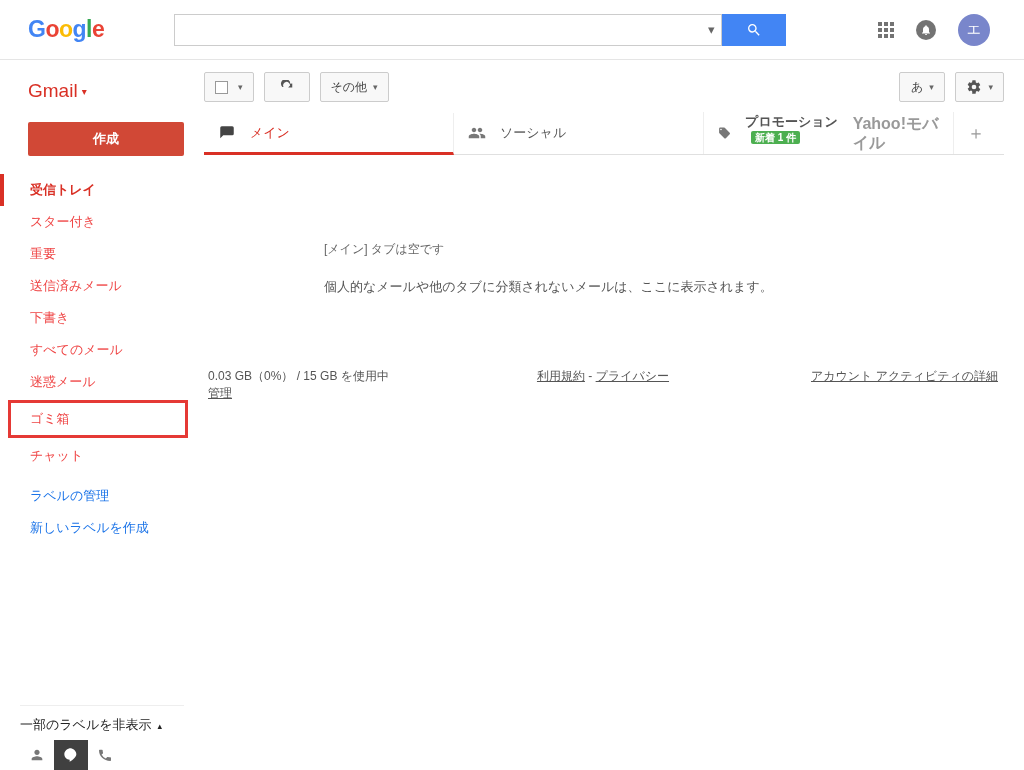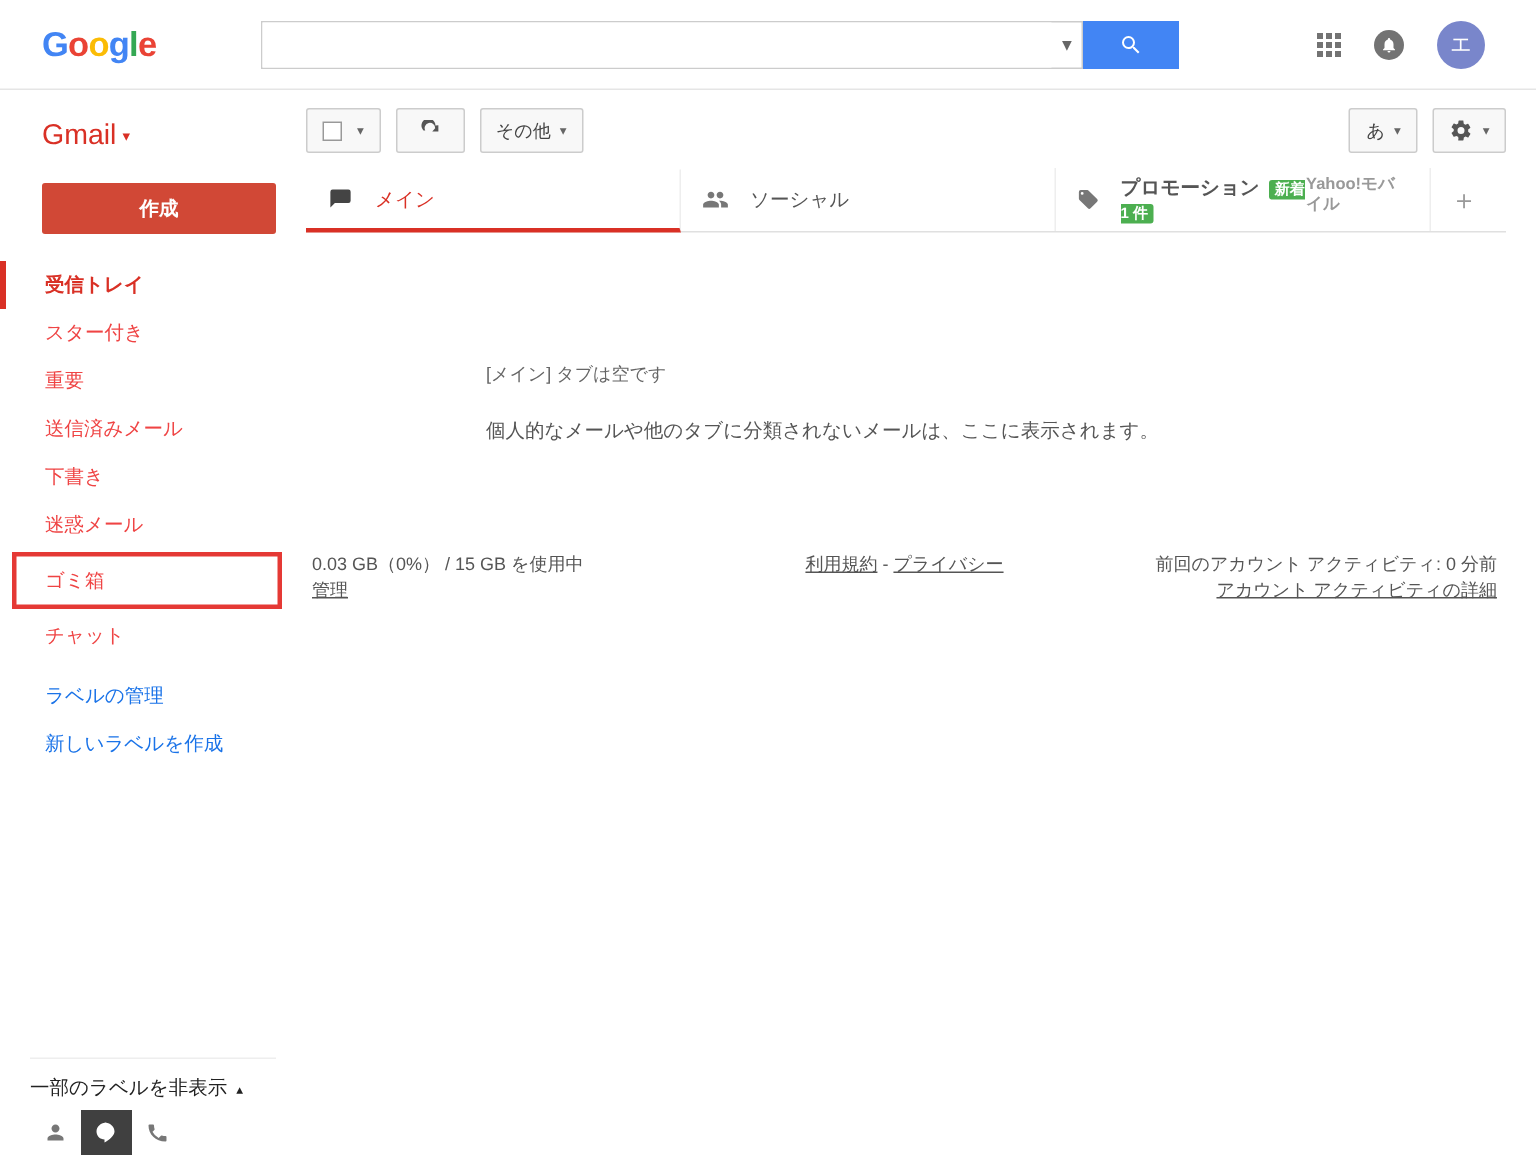--- a/index.html
+++ b/index.html
@@ -43,21 +43,21 @@
 .tbtn { border:1px solid #ccc; background:#f8f8f8; height:30px; min-width:46px; display:flex; align-items:center; justify-content:center; cursor:pointer; border-radius:2px; padding:0 10px; font-size:12px; color:#444; }
 .tbtn .dd { font-size:9px; margin-left:6px; color:#666; }
 .tb-spacer { flex:1; }
 .tabs { display:flex; border-bottom:1px solid #e0e0e0; }
 .tab { flex:0 0 250px; height:42px; display:flex; align-items:center; padding:0 14px; gap:14px; cursor:pointer; border-right:1px solid #eee; color:#555; }
 .tab.sel { border-bottom:3px solid #d93025; color:#d93025; background:#fff; position:relative; top:1px; }
 .tab svg { width:18px; height:18px; fill:#777; }
 .tab.sel svg { fill:#444; }
 .tab .tlabel { font-size:13px; }
 .tab.promo .ptitle { font-size:13px; color:#555; }
-.tab.promo .psub { font-size:11px; color:#999; }
+.tab.promo .psub { font-size:16px; color:#999; }
 .tab.promo { flex-direction:row; align-items:center; }
 .tab.promo .ptxt { display:flex; line-height:1.2;font-weight:bold; }
 .badge { background:#4caf50; color:#fff; font-size:10px; padding:1px 4px; border-radius:2px; margin-left:6px; }
 .tab-plus { width:44px; height:42px; display:flex; align-items:center; justify-content:center; cursor:pointer; color:#999; font-size:18px; }
 .empty-wrap { padding: 86px 0 0 120px; }
 .empty-title { font-size:12px; color:#666; margin-bottom:20px; }
 .empty-line { font-size:13px; color:#555; margin-bottom:18px; }
 .empty-link { color:#1a73e8; cursor:pointer; }
 .footer { display:flex; justify-content:space-between; font-size:12px; color:#555; padding:10px 6px 0 4px; margin-top:62px; }
 .footer a { color:#555; text-decoration:underline; cursor:pointer; }
@@ -108,20 +108,21 @@
     <div class="gmail-hdr">
         <span>Gmail</span>
         <span class="caret">▾</span>
       </div>
     <div class="compose">作成</div>
     <div class="nav-item active">受信トレイ</div>
     <div class="nav-item">スター付き</div>
     <div class="nav-item">重要</div>
     <div class="nav-item">送信済みメール</div>
     <div class="nav-item">下書き</div>
+    <div class="nav-item">すべてのメール</div>
     <div class="nav-item">迷惑メール</div>
     <div class="nav-item highlight">ゴミ箱</div>
     <div class="nav-item">チャット</div>
     <div class="nav-sep"></div>
     <div class="link-item">ラベルの管理</div>
     <div class="link-item">新しいラベルを作成</div>
     <div class="sb-bottom">一部のラベルを非表示</div>
     <div class="sb-icons">
       <div>
           <svg viewBox="0 0 24 24">
@@ -201,18 +202,17 @@
 
     <div class="footer">
       <div class="fcol">
         <div>0.03 GB（0%） / 15 GB を使用中</div>
         <a>管理</a>
       </div>
       <div class="fcol c">
         <a>利用規約</a><span> - </span><a>プライバシー</a>
       </div>
       <div class="fcol r">
-        <div>前回のアカウント アクティビティ: 0 分前</div>
         <a>アカウント アクティビティの詳細</a>
       </div>
     </div>
   </div>
 </div>
 
 </body></html>

